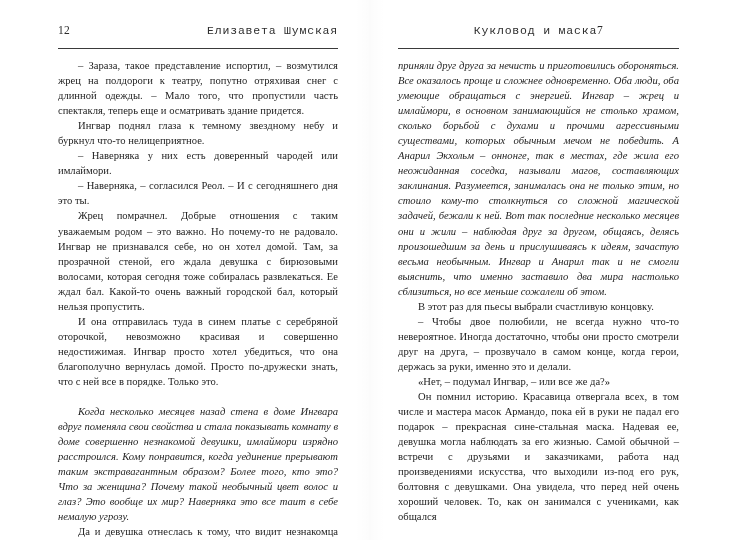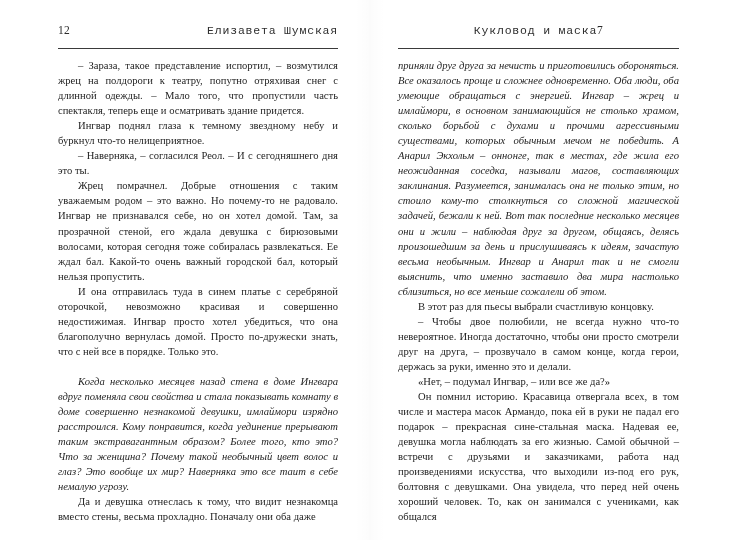--- a/index.html
+++ b/index.html
@@ -114,20 +114,21 @@
 
   <div class="page page-left">
     <div class="running-head">
       <span class="folio">12</span>
       <span class="head-title">Елизавета Шумская</span>
     </div>
     <div class="head-rule"></div>
     <div class="body-text">
       <p>– Зараза, такое представление испортил, – возмутился жрец на полдороги к театру, попутно отряхивая снег с длинной одежды. – Мало того, что пропустили часть спектакля, теперь еще и осматривать здание придется.</p>
       <p>Ингвар поднял глаза к темному звездному небу и буркнул что-то нелицеприятное.</p>
+      <p>– Наверняка у них есть доверенный чародей или имлаймори.</p>
       <p>– Наверняка, – согласился Реол. – И с сегодняшнего дня это ты.</p>
       <p>Жрец помрачнел. Добрые отношения с таким уважаемым родом – это важно. Но почему-то не радовало. Ингвар не признавался себе, но он хотел домой. Там, за прозрачной стеной, его ждала девушка с бирюзовыми волосами, которая сегодня тоже собиралась развлекаться. Ее ждал бал. Какой-то очень важный городской бал, который нельзя пропустить.</p>
       <p>И она отправилась туда в синем платье с серебряной оторочкой, невозможно красивая и совершенно недостижимая. Ингвар просто хотел убедиться, что она благополучно вернулась домой. Просто по-дружески знать, что с ней все в порядке. Только это.</p>
       <p class="gap-before">Когда несколько месяцев назад стена в доме Ингвара вдруг поменяла свои свойства и стала показывать комнату в доме совершенно незнакомой девушки, имлаймори изрядно расстроился. Кому понравится, когда уединение прерывают таким экстравагантным образом? Более того, кто это? Что за женщина? Почему такой необычный цвет волос и глаз? Это вообще их мир? Наверняка это все таит в себе немалую угрозу.</p>
       <p>Да и девушка отнеслась к тому, что видит незнакомца вместо стены, весьма прохладно. Поначалу они оба даже</p>
     </div>
   </div>
 
   <div class="page page-right">
     <div class="running-head">

